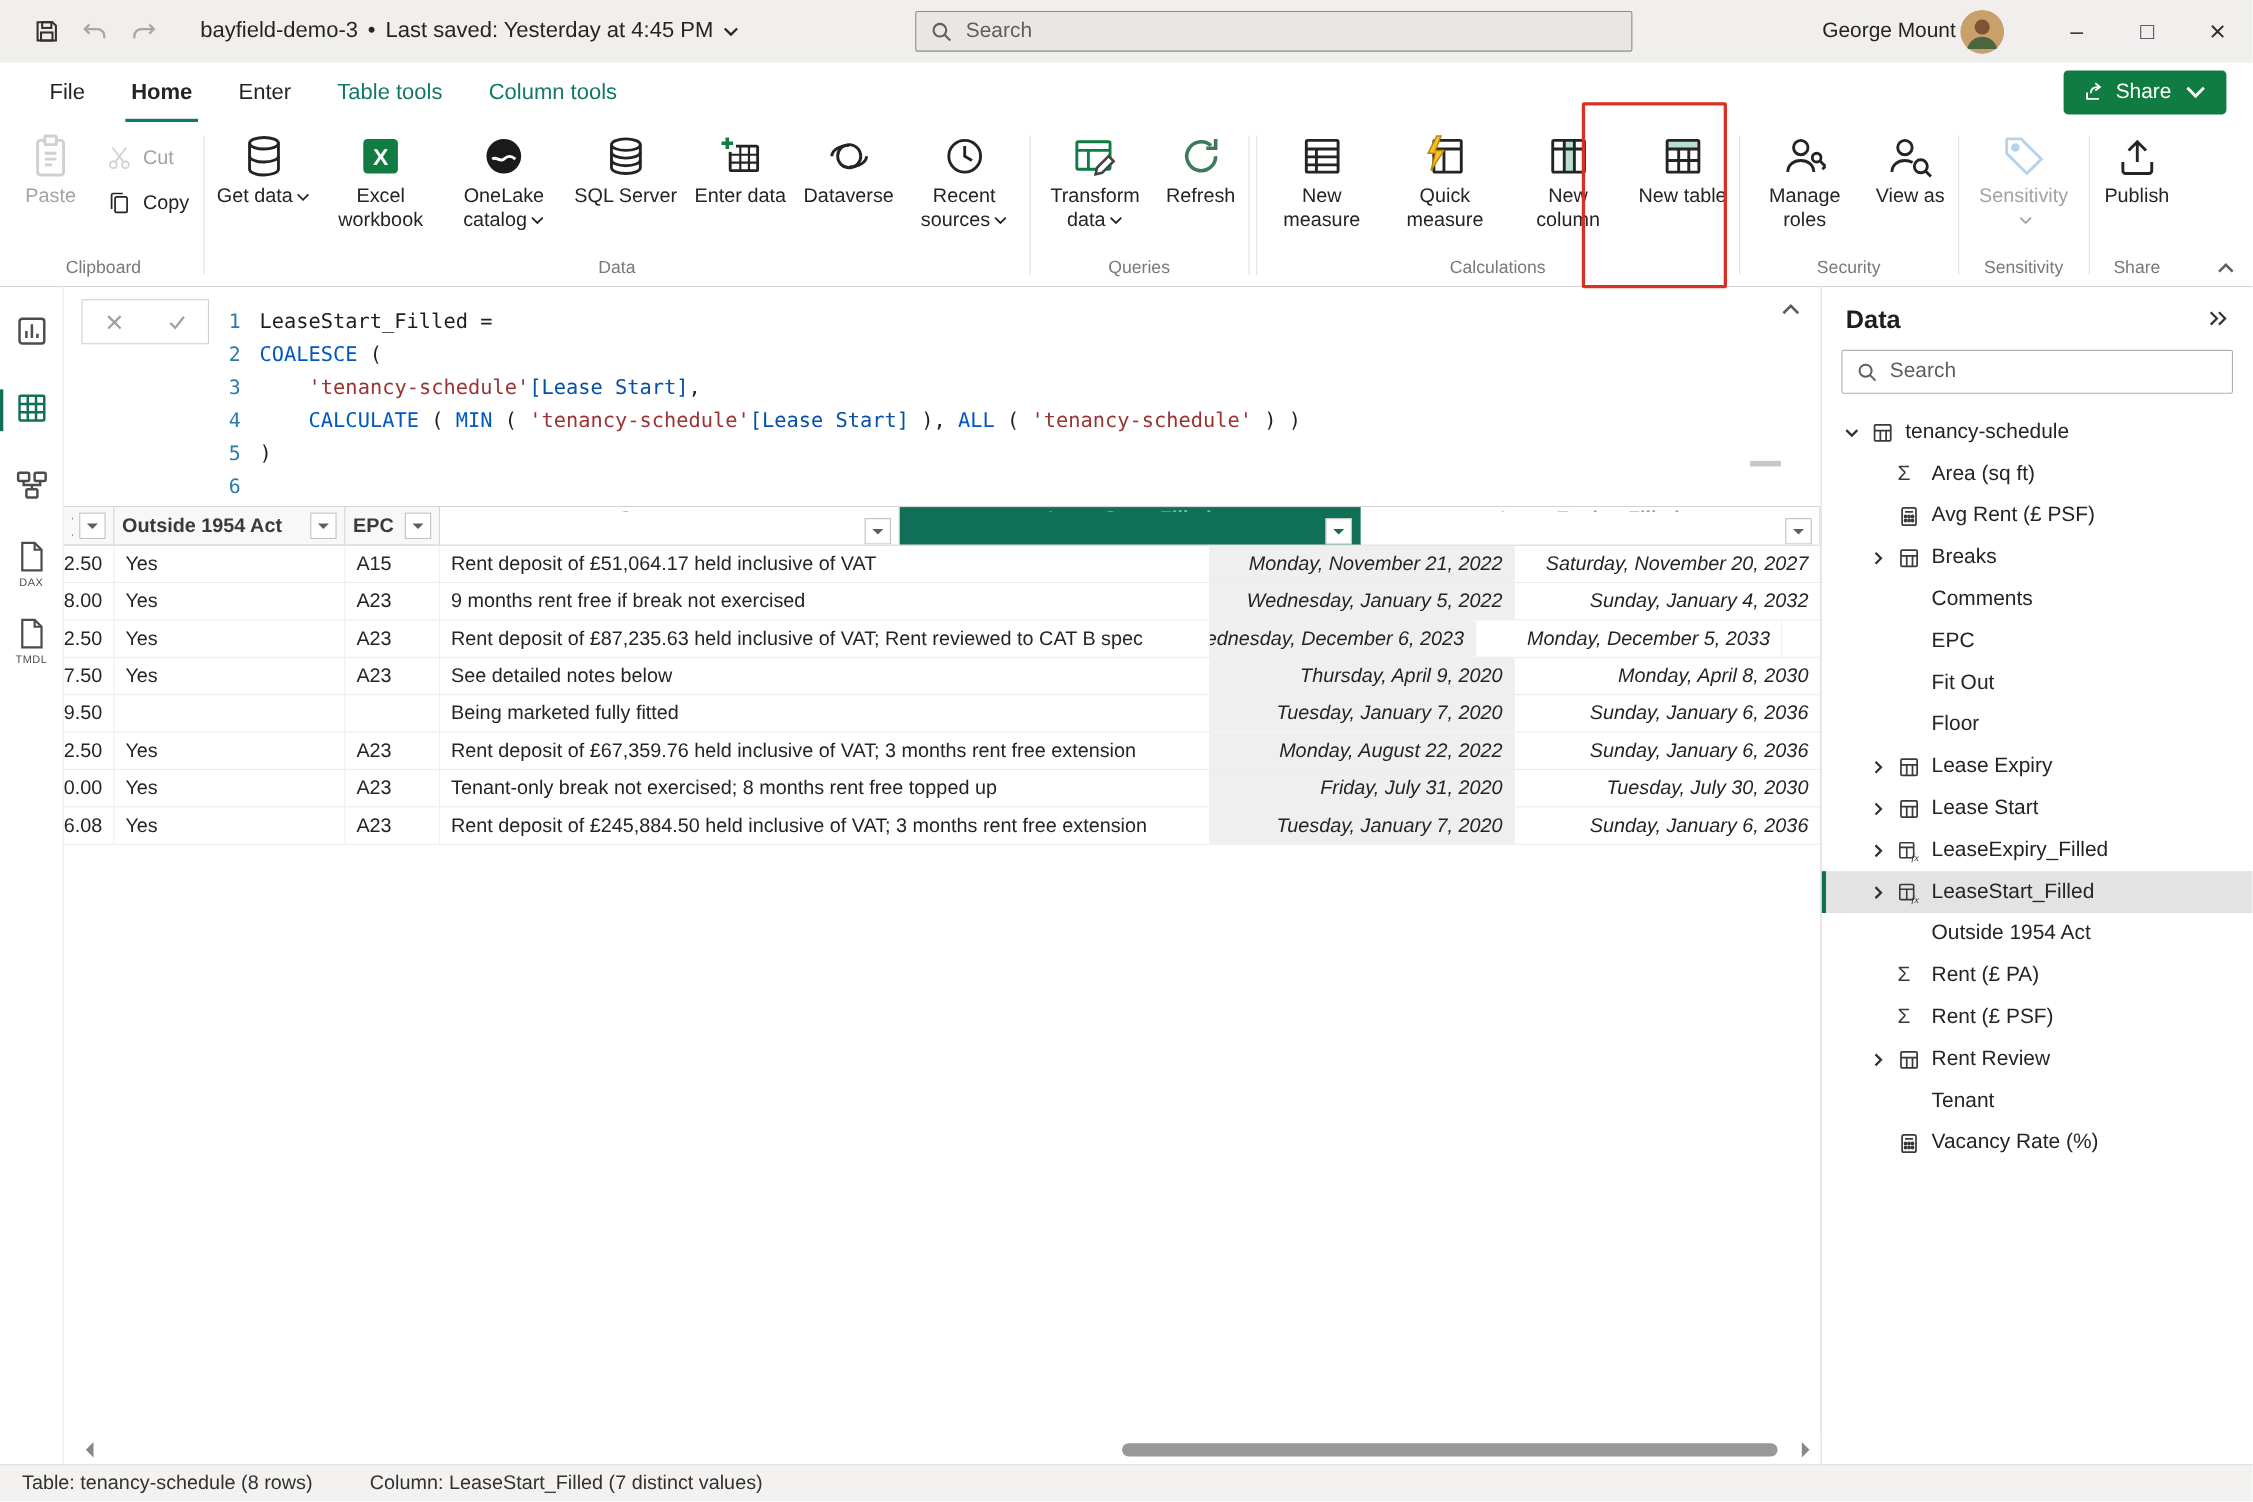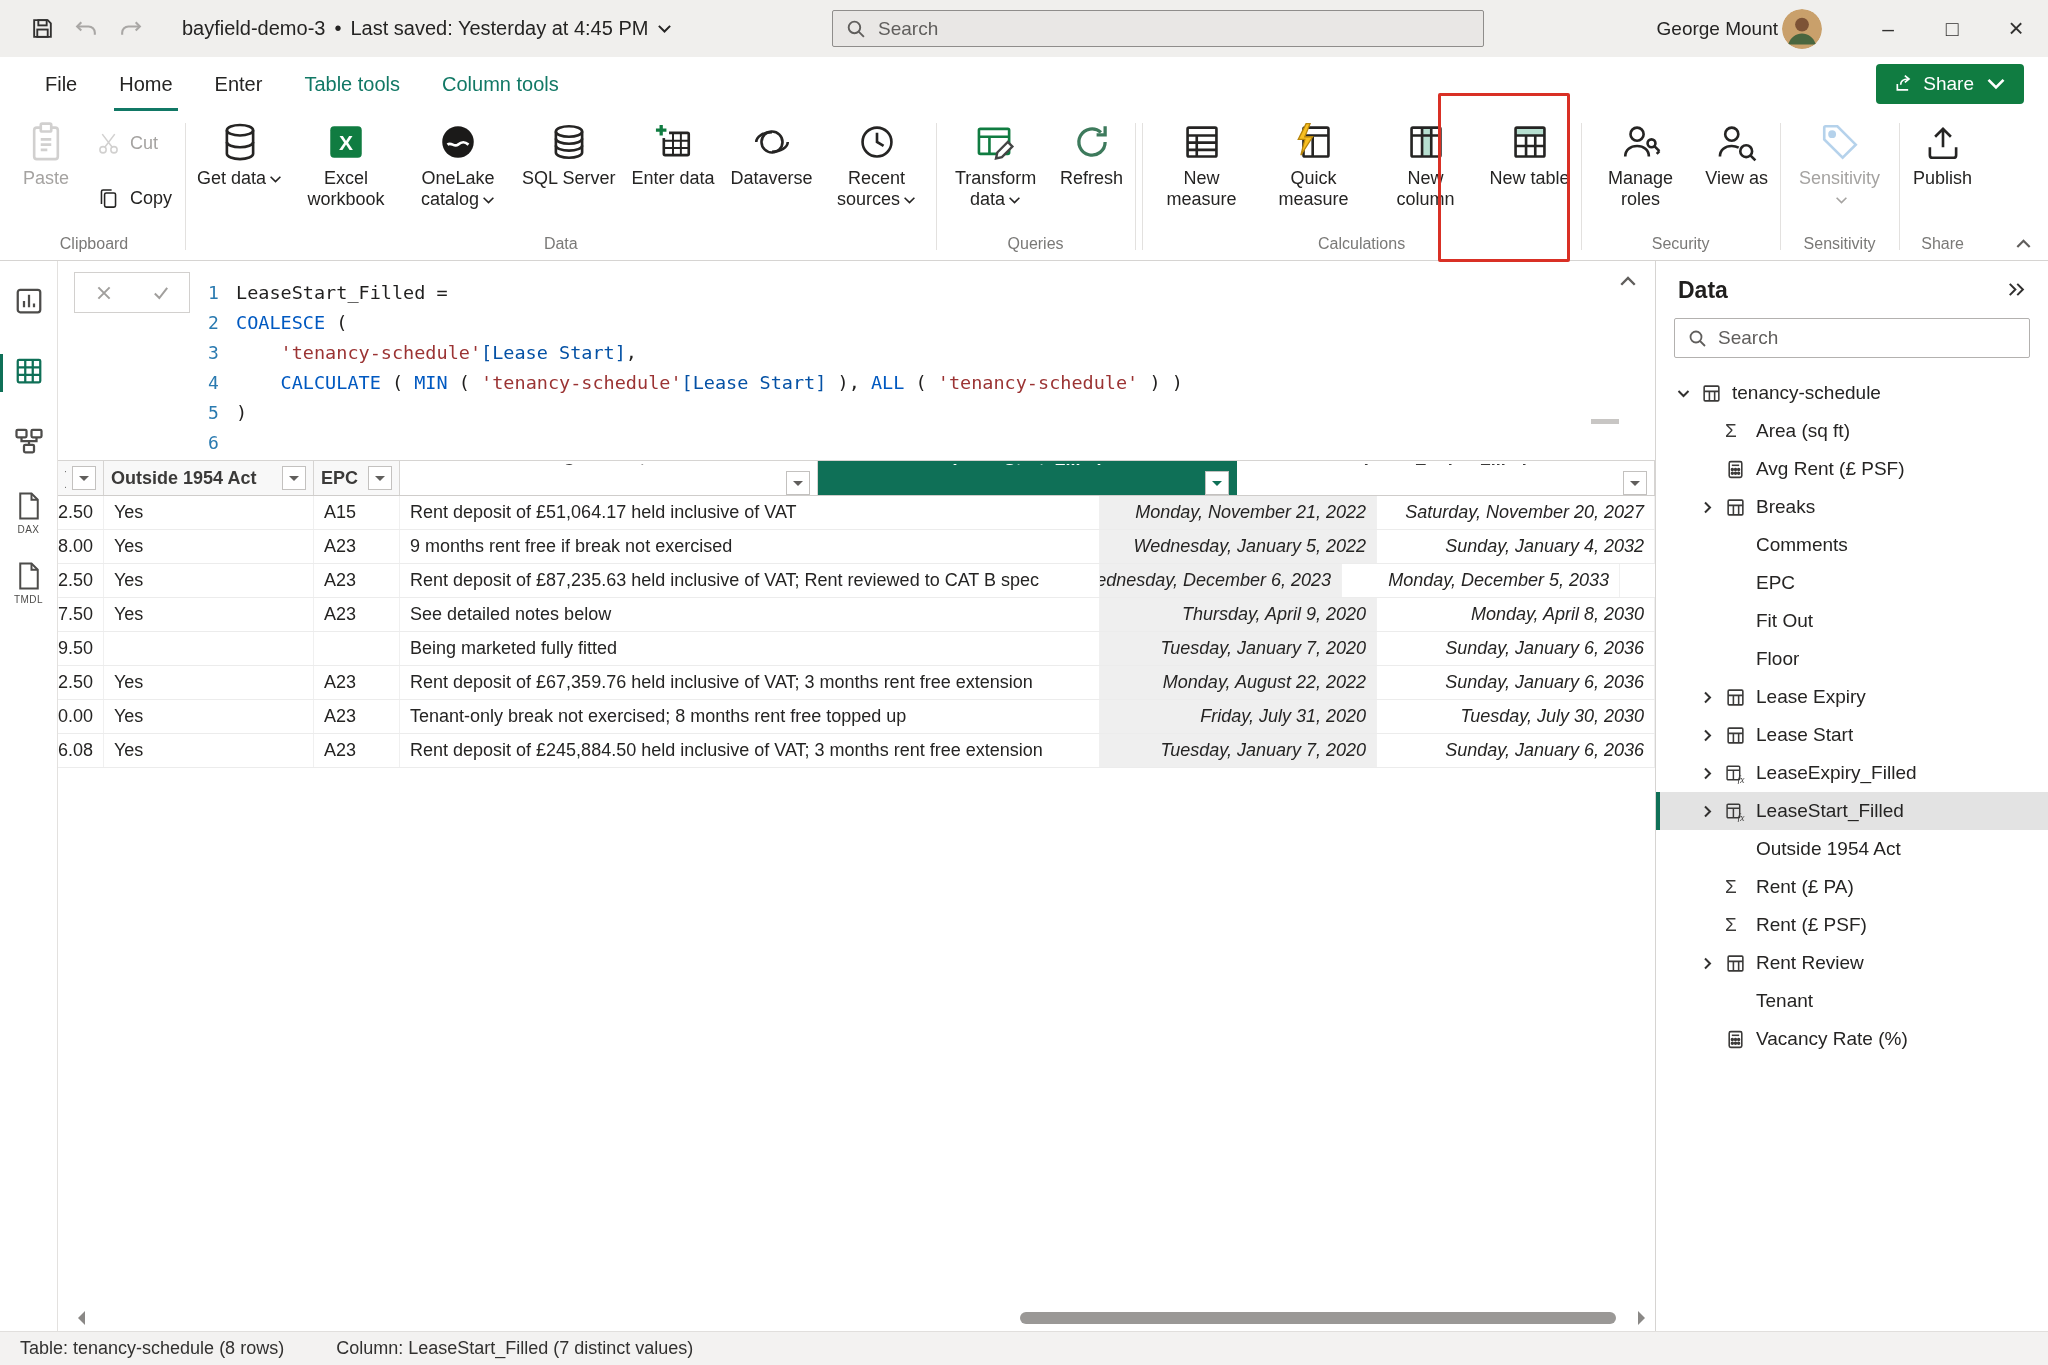--- a/index.html
+++ b/index.html
@@ -21,37 +21,37 @@
   .tb-user { margin-left:auto; display:flex; align-items:center; gap:4px; font-size:19px; }
   .avatar svg { width:40px; height:40px; border-radius:50%; display:block; }
   .win-controls { display:flex; height:57px; margin-left:34px; }
   .win-controls button { width:64px; font-size:21px; color:#323130; display:flex; align-items:center; justify-content:center; }
   .win-controls .close-b { font-size:26px; }
 
   
   .ribbon-tabs { height:54px; flex:none; background:#fff; display:flex; align-items:stretch; padding:0 24px; }
   .rtab { font-size:20px; padding:0 21px; display:flex; align-items:center; position:relative; color:#252423; }
   .rtab.accent { color:#117865; }
-  .rtab.active { font-weight:400; }
+  .rtab.active { font-weight:700; }
   .rtab.active::after { content:""; position:absolute; left:16px; right:16px; bottom:0; height:3px; background:#117865; }
   .share-btn { margin-left:auto; align-self:center; height:40px; background:#107c41; color:#fff; border-radius:4px; display:flex; align-items:center; gap:9px; padding:0 18px; font-size:19px; }
   .share-btn svg { width:20px; height:20px; }
 
   
   .ribbon { height:150px; flex:none; background:#fff; border-bottom:1px solid #d6d4d2; display:flex; padding:2px 6px 0; position:relative; }
   .rgroup { display:flex; flex-direction:column; }
   .rbuttons { display:flex; align-items:flex-start; flex:1; }
   .rgroup-label { text-align:center; font-size:16px; color:#7a7977; padding:0 6px 7px; white-space:nowrap; }
   .rdivider { width:1px; background:#e3e1df; margin:10px 3px; }
   .rbtn { display:flex; flex-direction:column; align-items:center; padding:8px 8px 2px; min-width:80px; max-width:112px; }
   .rbtn .ricon svg { width:42px; height:42px; display:block; }
   .rtext { font-size:18px; line-height:1.15; text-align:center; margin-top:5px; color:inherit; }
   .rbtn.disabled, .rbtn-small.disabled { color:#a5a3a1; }
   .rbtn.disabled .ricon, .rbtn-small.disabled .ricon { opacity:.5; }
-  .small-stack { display:flex; flex-direction:column; gap:26px; padding:16px 4px 0; }
+  .small-stack { display:flex; flex-direction:column; gap:12px; padding:16px 4px 0; }
   .rbtn-small { display:flex; align-items:center; gap:9px; font-size:18px; padding:2px 6px; }
   .rbtn-small .ricon svg { width:25px; height:25px; display:block; }
   .chev { width:13px; height:9px; display:inline-block; margin-left:3px; }
   .ribbon-collapse { position:absolute; right:16px; bottom:8px; color:#605e5c; }
   .ribbon-collapse svg { width:17px; height:11px; }
 
   
   .main { flex:1; min-height:0; display:flex; }
   .view-rail { width:58px; flex:none; border-right:1px solid #e3e1df; display:flex; flex-direction:column; align-items:center; padding-top:18px; gap:22px; background:#fff; }
   .rail-item { width:58px; height:48px; display:flex; flex-direction:column; align-items:center; justify-content:center; color:#4d4c4a; position:relative; }

